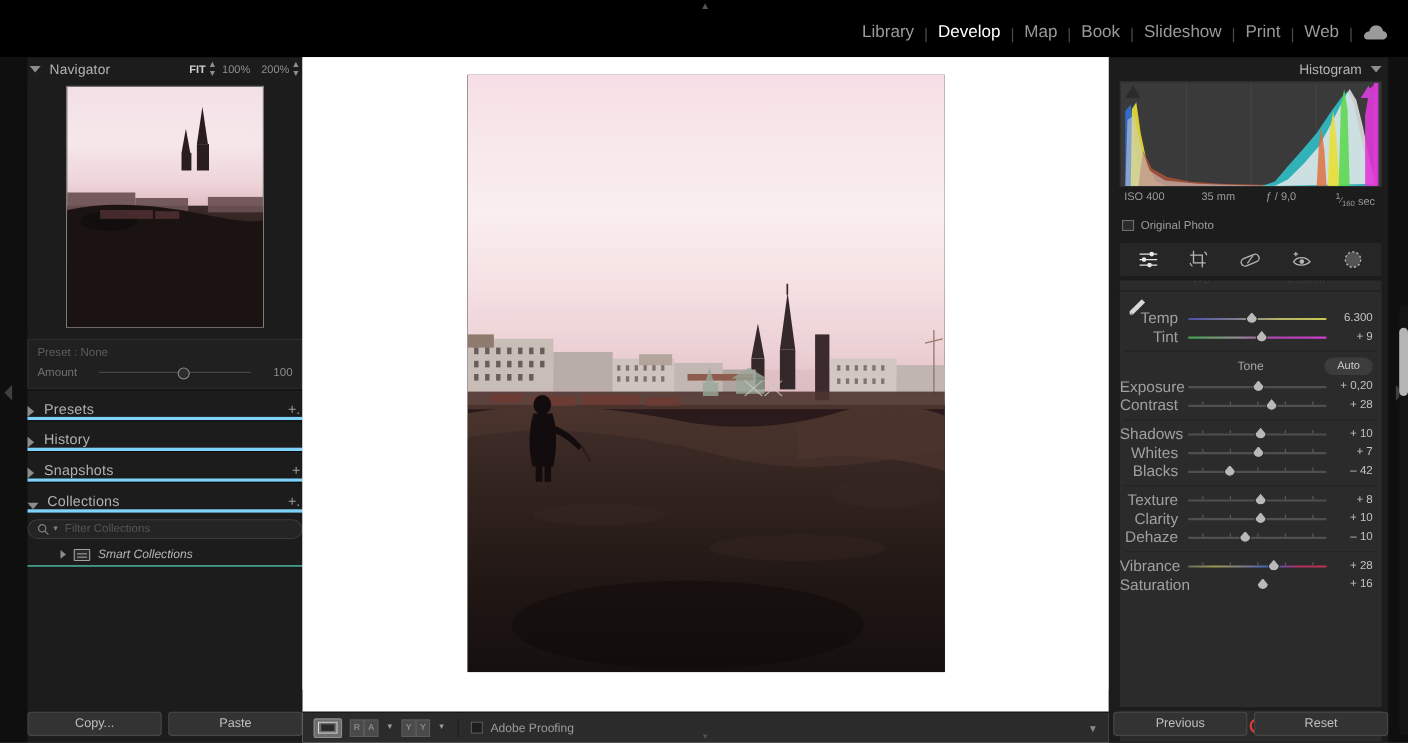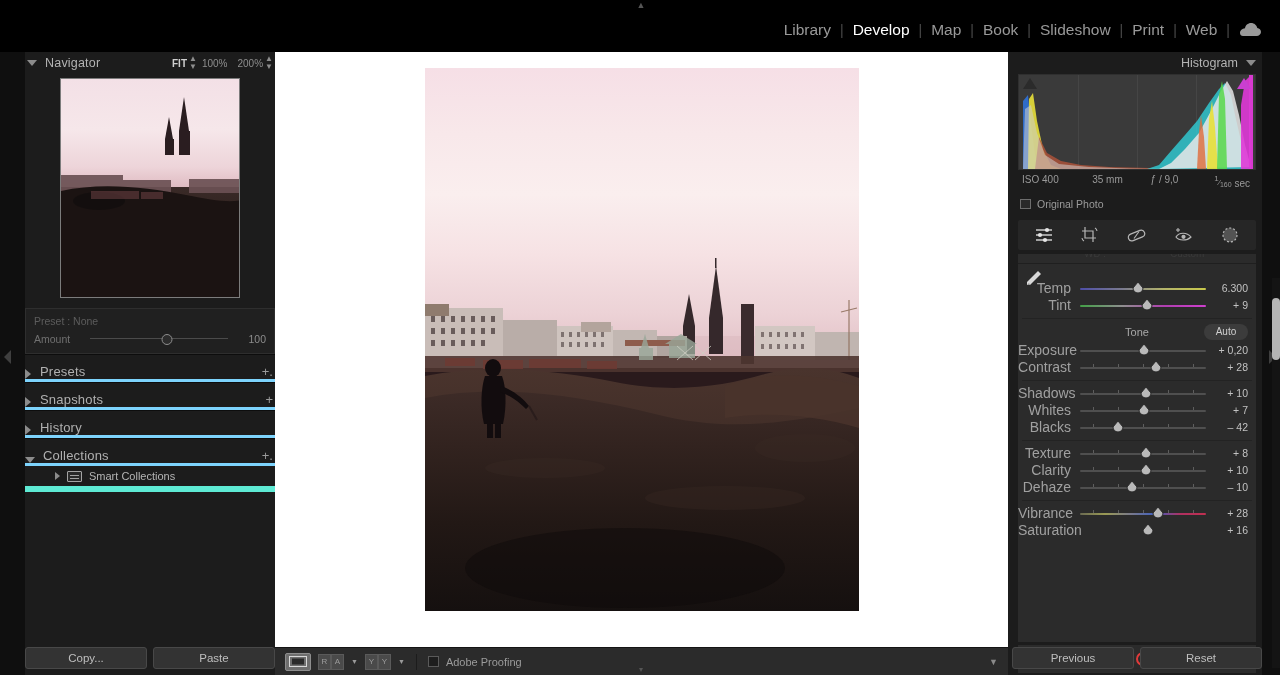--- a/index.html
+++ b/index.html
@@ -128,21 +128,21 @@
   .coll-box {
     width: 15px; height: 11px; border: 1px solid #a3a3a3; border-radius: 1px;
     position: relative; background: #2a2a2a;
   }
   .coll-box::before {
     content: ""; position: absolute; left: 2px; right: 2px; top: 3px; height: 1px; background: #a3a3a3;
   }
   .coll-box::after {
     content: ""; position: absolute; left: 2px; right: 2px; top: 6px; height: 1px; background: #a3a3a3;
   }
-  .coll-list-bottom { border-bottom: 6px solid #5eead4; }
+  .coll-list-bottom { border-bottom: 1px solid #5eead4; font-style: italic; }
 
   
   .center {
     position: absolute; left: 275px; top: 52px; width: 733px; height: 623px;
     background: #fff;
   }
   .canvas-area {
     position: absolute; left: 0; top: 0; right: 0; height: 575px; background: #fff;
     display: flex; align-items: center; justify-content: center;
   }
@@ -421,36 +421,46 @@
       </div>
 
       <div class="section-row">
         <span class="tri closed"></span>
         <span class="panel-title">Presets</span>
         <span class="plus">+.</span>
       </div>
 
       <div class="section-row">
         <span class="tri closed"></span>
+        <span class="panel-title">History</span>
+        <span class="plus"></span>
+      </div>
+
+      <div class="section-row">
+        <span class="tri closed"></span>
         <span class="panel-title">Snapshots</span>
         <span class="plus">+</span>
-      </div>
-
-      <div class="section-row">
-        <span class="tri closed"></span>
-        <span class="panel-title">History</span>
-        <span class="plus"></span>
       </div>
 
       <div class="section-row">
         <span class="tri"></span>
         <span class="panel-title">Collections</span>
         <span class="plus">+.</span>
       </div>
 
+      <div class="filter-row">
+        <div class="filter-field">
+          <svg width="11" height="11" viewBox="0 0 11 11">
+            <circle cx="4.3" cy="4.3" r="3.3" fill="none" stroke="#7d7d7d" stroke-width="1.2"></circle>
+            <line x1="6.8" y1="6.8" x2="10" y2="10" stroke="#7d7d7d" stroke-width="1.2"></line>
+          </svg>
+          <span style="font-size:7px;color:#7d7d7d;margin-left:-3px;">▼</span>
+          <span>Filter Collections</span>
+        </div>
+      </div>
 
       <div class="coll-list-bottom">
         <div class="coll-item">
           <span class="coll-tri"></span>
           <span class="coll-box"></span>
           <span>Smart Collections</span>
         </div>
       </div>
 
     </div>

